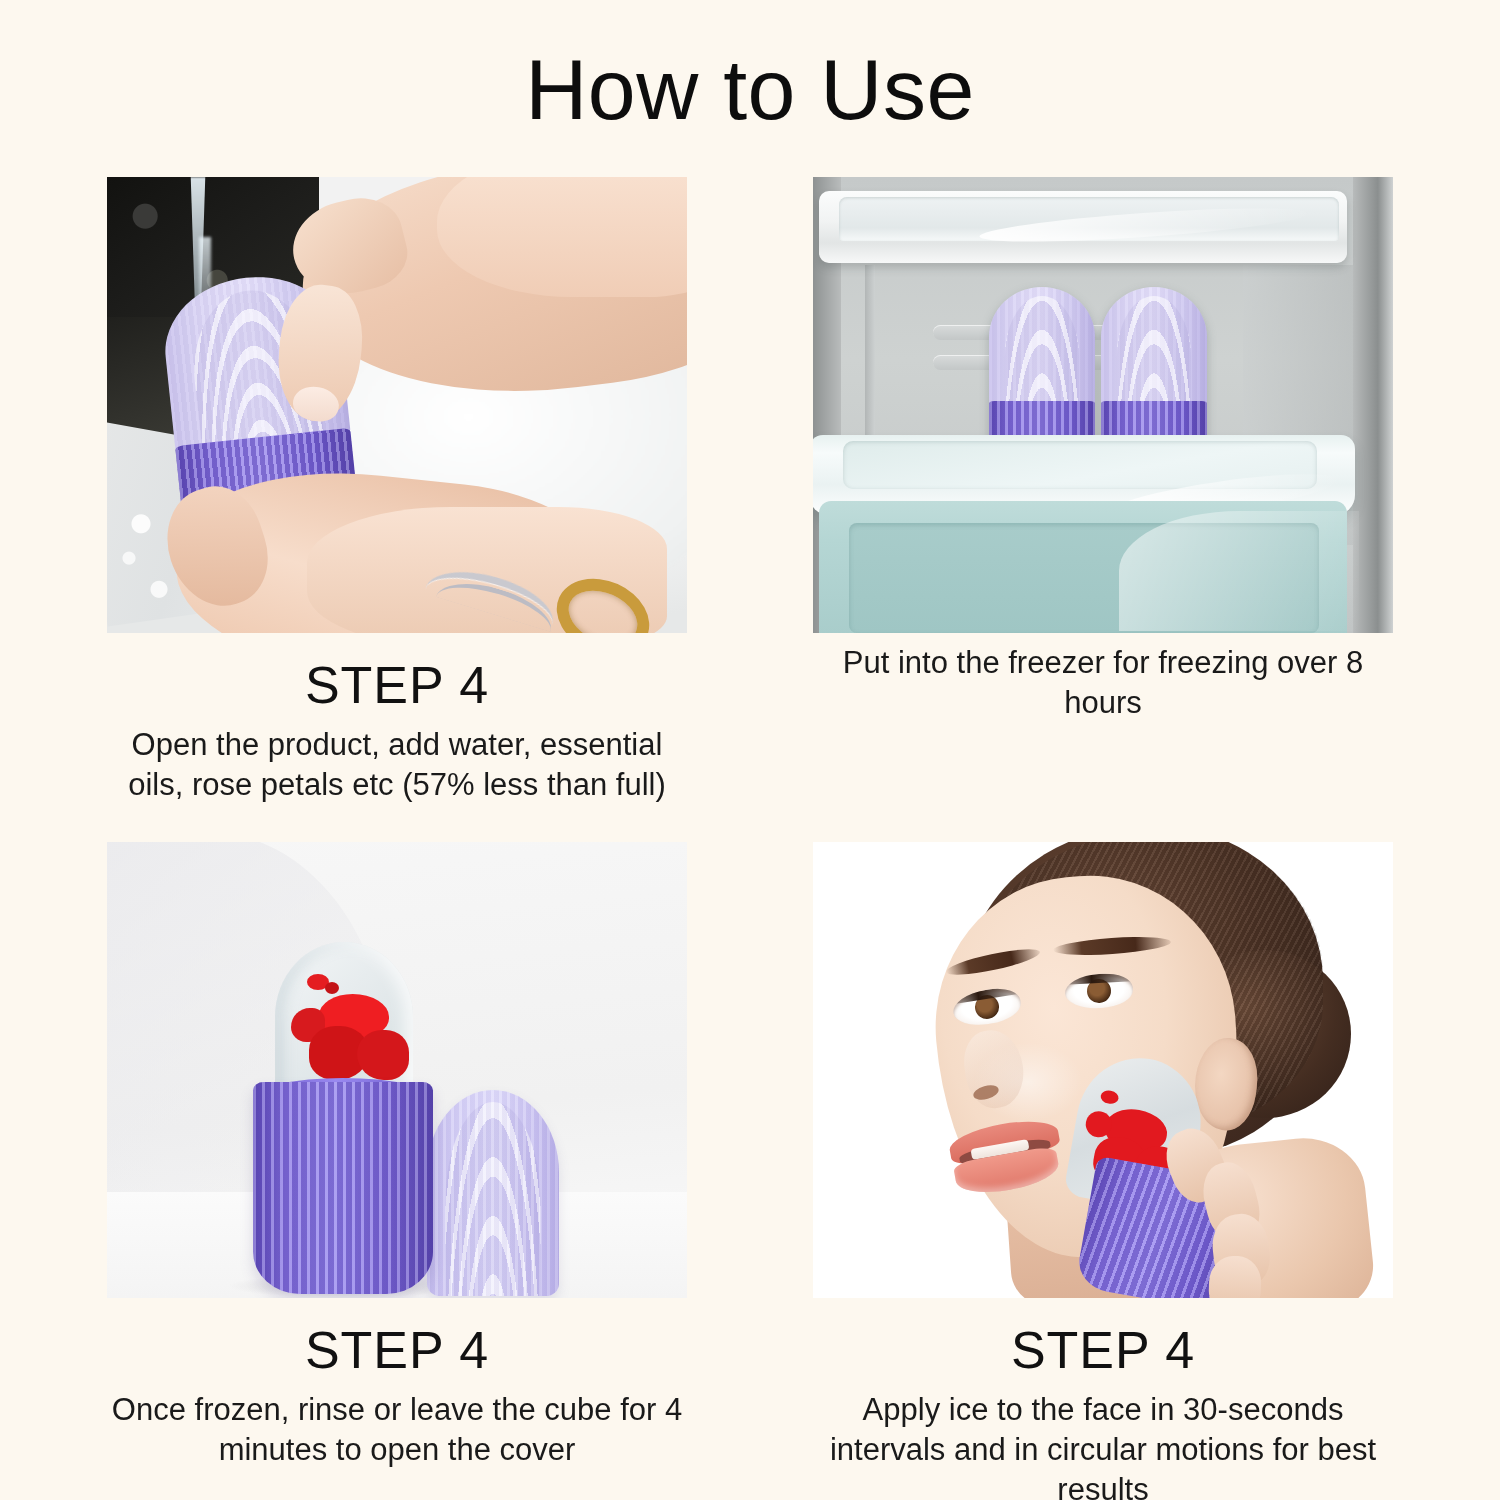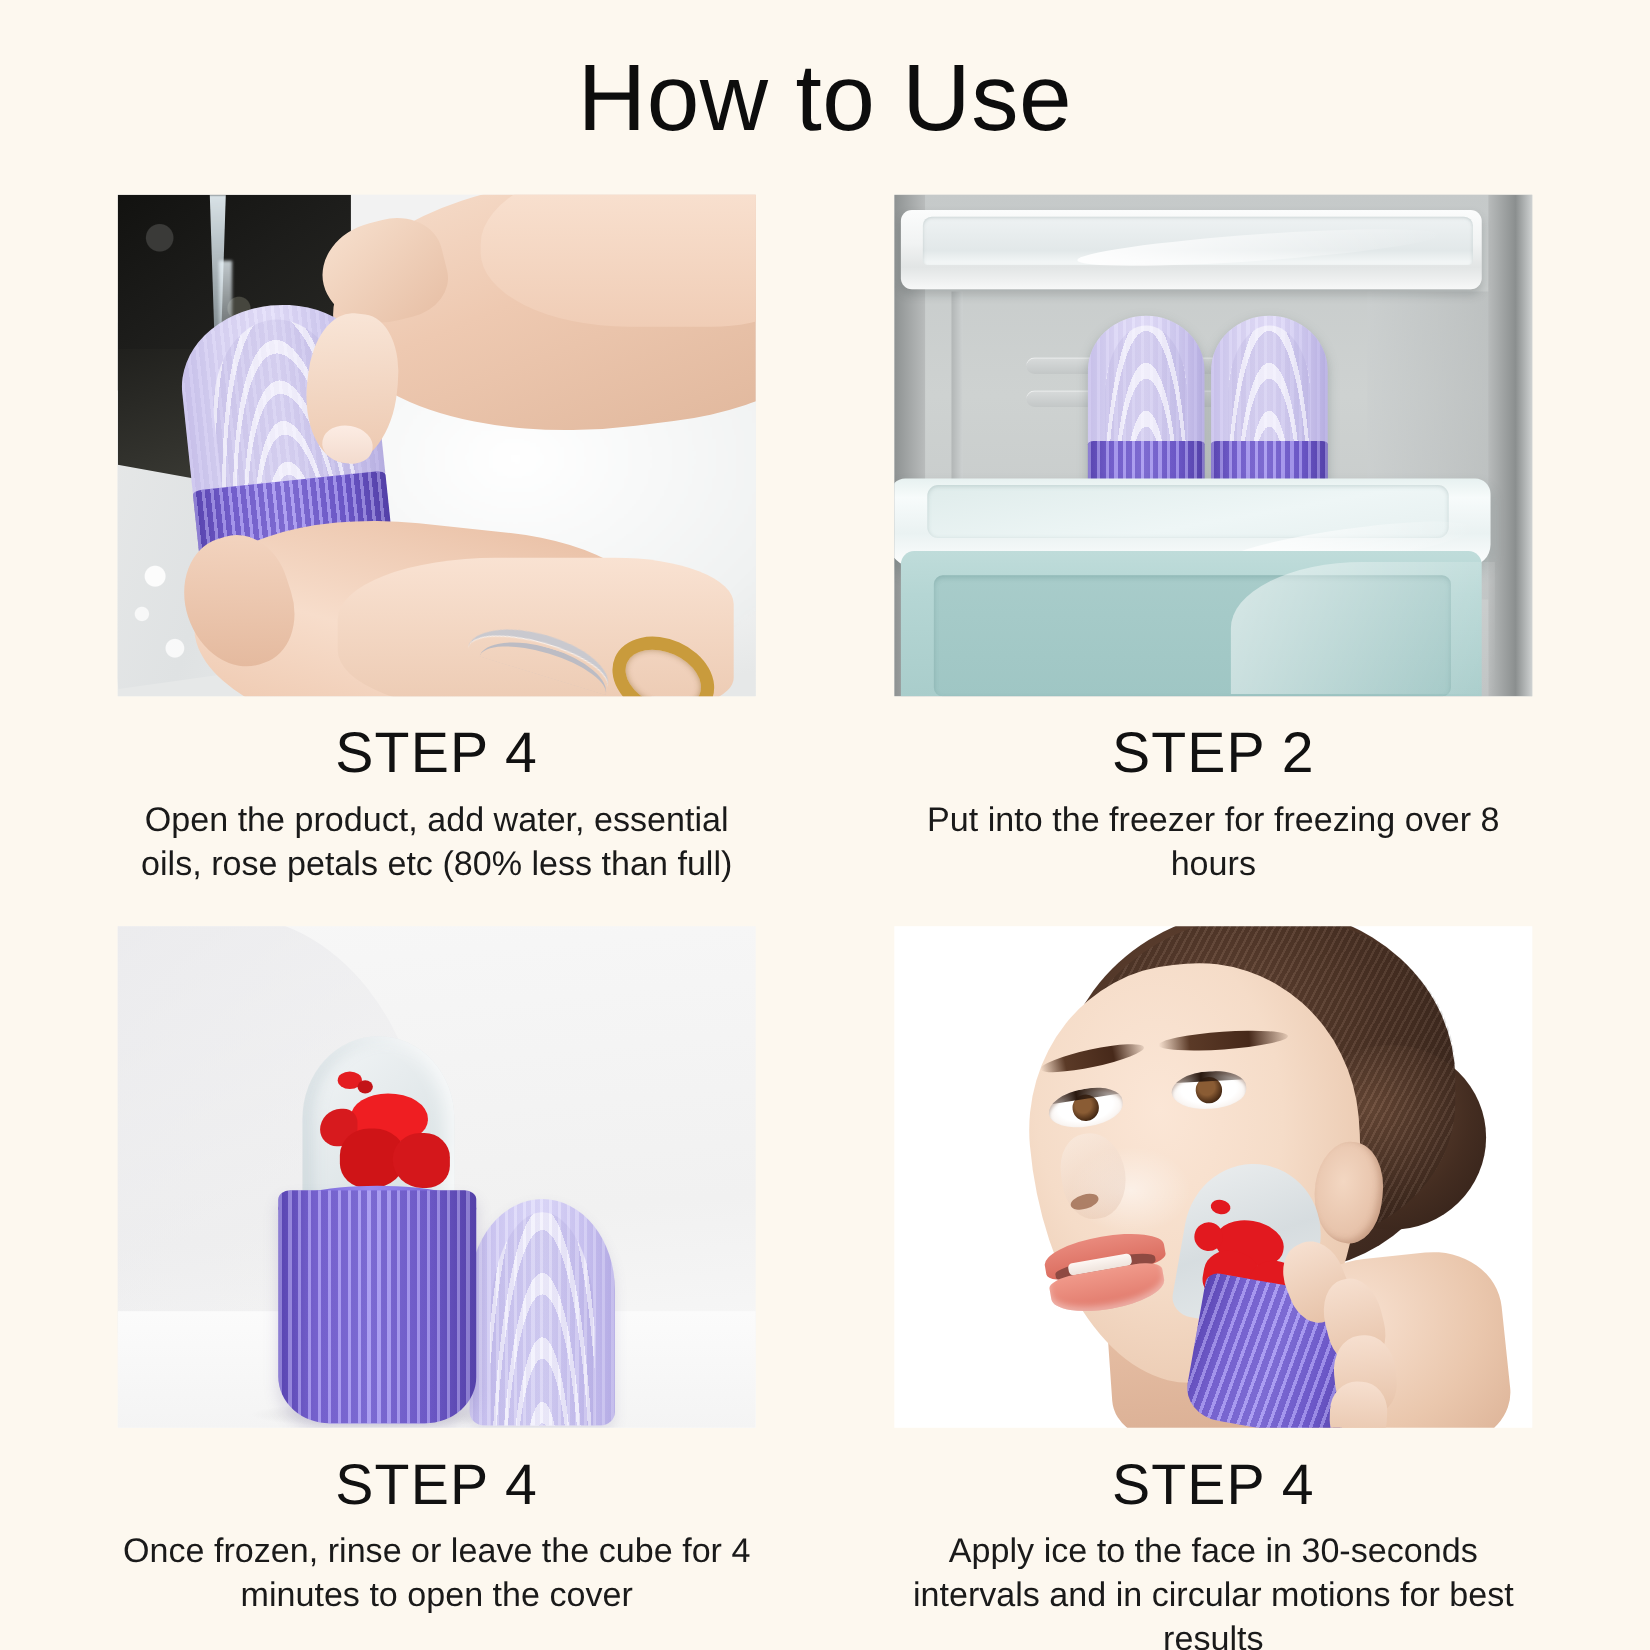--- a/index.html
+++ b/index.html
@@ -558,21 +558,21 @@
         <div class="finger-index"></div>
         <div class="nail"></div>
         <div class="hand-low"></div>
         <div class="hand-low2"></div>
         <div class="thumb-low"></div>
         <div class="bracelet"></div>
         <div class="bracelet2"></div>
         <div class="bangle"></div>
       </div>
       <div class="step-title">STEP 4</div>
-      <div class="step-desc">Open the product, add water, essential oils, rose petals etc (80% less than full)</div>
+      <div class="step-desc">Open the product, add water, essential oils, rose petals etc (57% less than full)</div>
     </div>
 
     <div class="cell">
       <div class="photo s2">
         <div class="back"></div>
         <div class="back-col"></div>
         <div class="back-col2"></div>
         <div class="back-pill bp1"></div>
         <div class="back-pill bp2"></div>
         <div class="side-l"></div>
@@ -599,21 +599,20 @@
         </div>
         <div class="shelf-bot">
           <div class="shelf-bot-in"></div>
           <div class="shelf-bot-gl"></div>
         </div>
         <div class="drawer">
           <div class="drawer-in"></div>
           <div class="drawer-gl"></div>
         </div>
       </div>
-      <div class="step-title">STEP 2</div>
       <div class="step-desc">Put into the freezer for freezing over 8 hours</div>
     </div>
 
     <div class="cell">
       <div class="photo s3">
         <div class="bgwash"></div>
         <div class="floor"></div>
         <div class="shadow"></div>
         <div class="ice">
           <div class="petal pe"></div>

